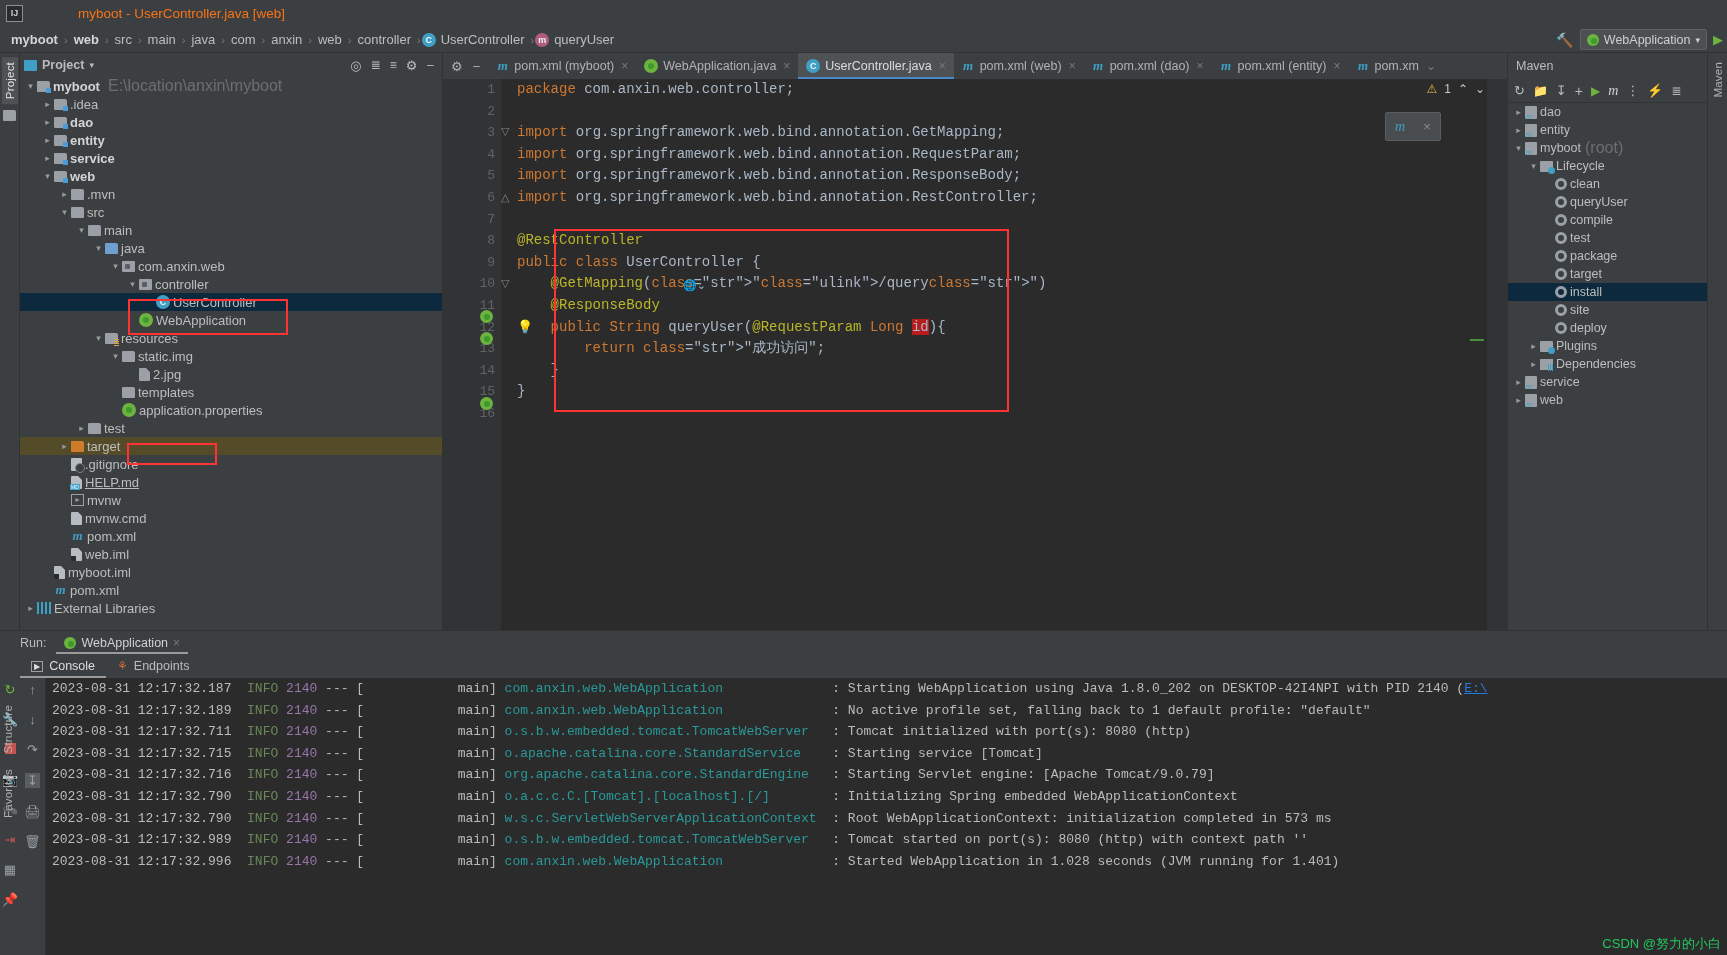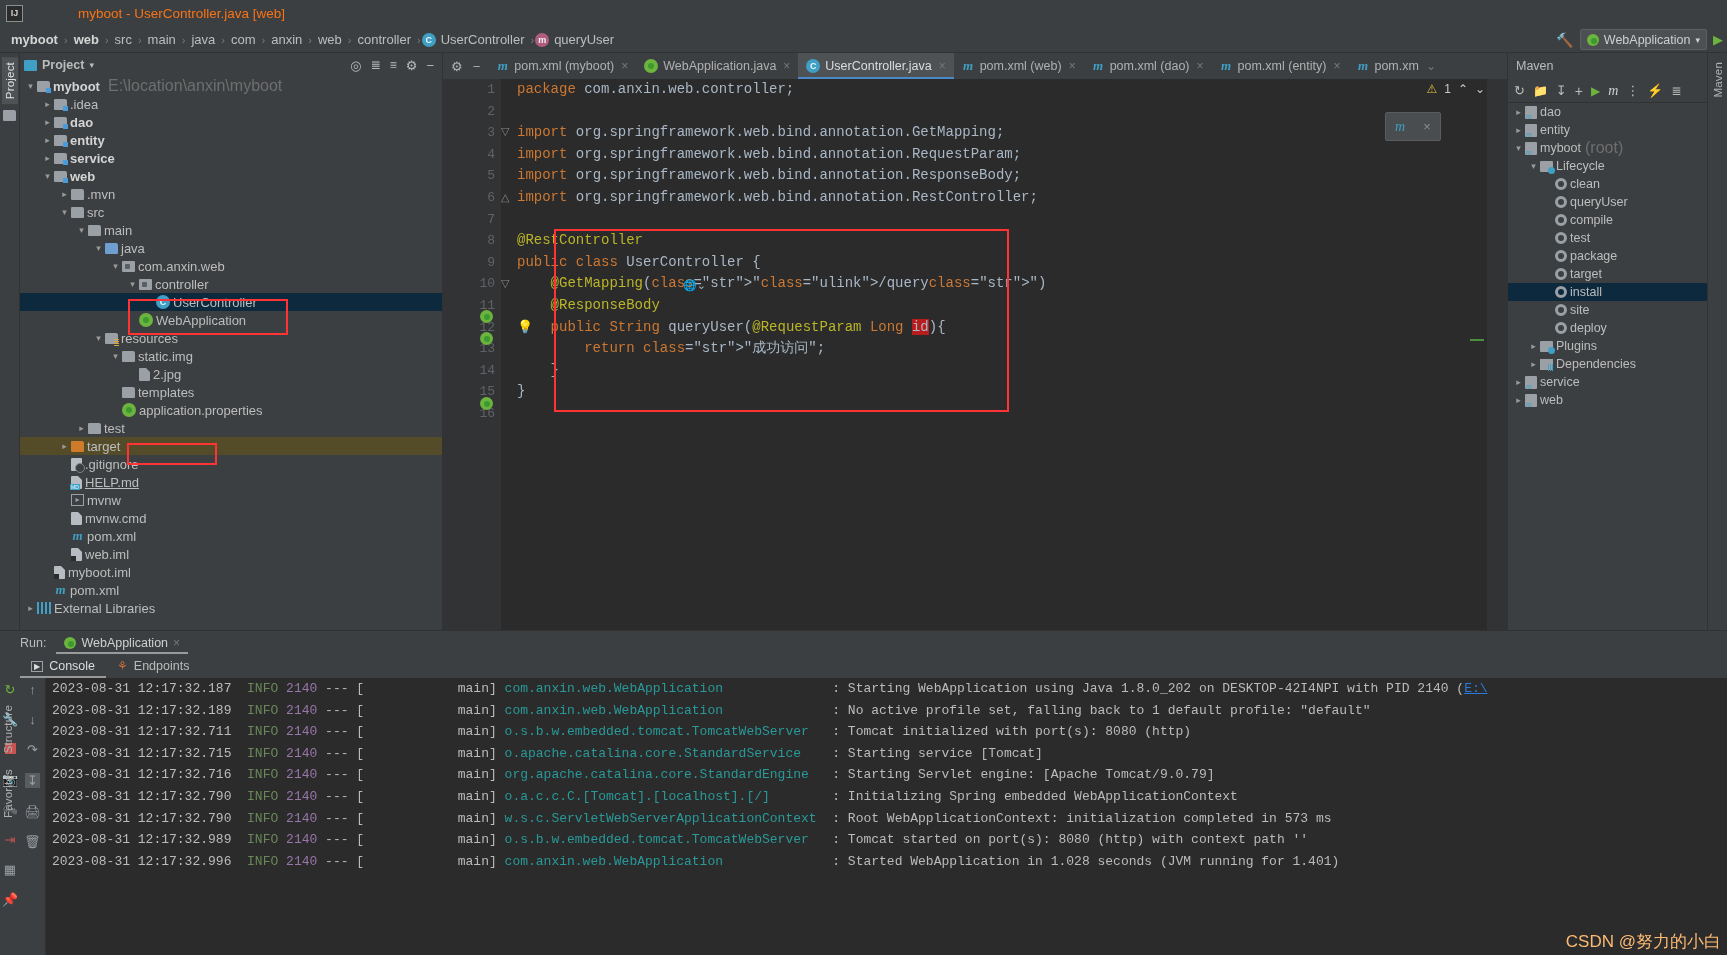--- a/index.html
+++ b/index.html
@@ -157,21 +157,21 @@
   .console-strip2 { width: 26px; background:#3c3f41; display:flex; flex-direction:column; align-items:center; gap:9px; padding-top:5px; flex:none; border-right:1px solid #323232;}
   .console {
     flex: 1; background: #2b2b2b; font-family: "Liberation Mono", monospace;
     font-size: 13px; line-height: 21.6px; color: #bbbbbb; overflow: hidden; padding-left: 6px; white-space: pre;
   }
   .c-ts { color: #bbbbbb; } .c-info { color: #6a8759; } .c-pid { color: #9876aa; }
   .c-dash { color: #bbbbbb; } .c-thread { color: #bbbbbb; } .c-logger { color: #299999; }
   .c-msg { color: #bbbbbb; } .c-link { color: #287bde; text-decoration: underline; }
 
   .sq { width:11px; height:11px; display:inline-block; }
-  .watermark { position: absolute; right: 6px; bottom: 2px; font-size: 17px; color: #fdba74; }
+  .watermark { position: absolute; right: 6px; bottom: 2px; font-size: 13px; color: #22c55e; }
   .strip-icon { color:#9aa0a6; font-size: 13px; line-height: 1; margin-bottom: 8px; }
 </style>
 </head>
 <body>
 
 <div class="app">
 
   <div class="menubar">
     <div class="ij-logo">IJ</div>
     <div class="win-title">myboot - UserController.java [web]</div>

